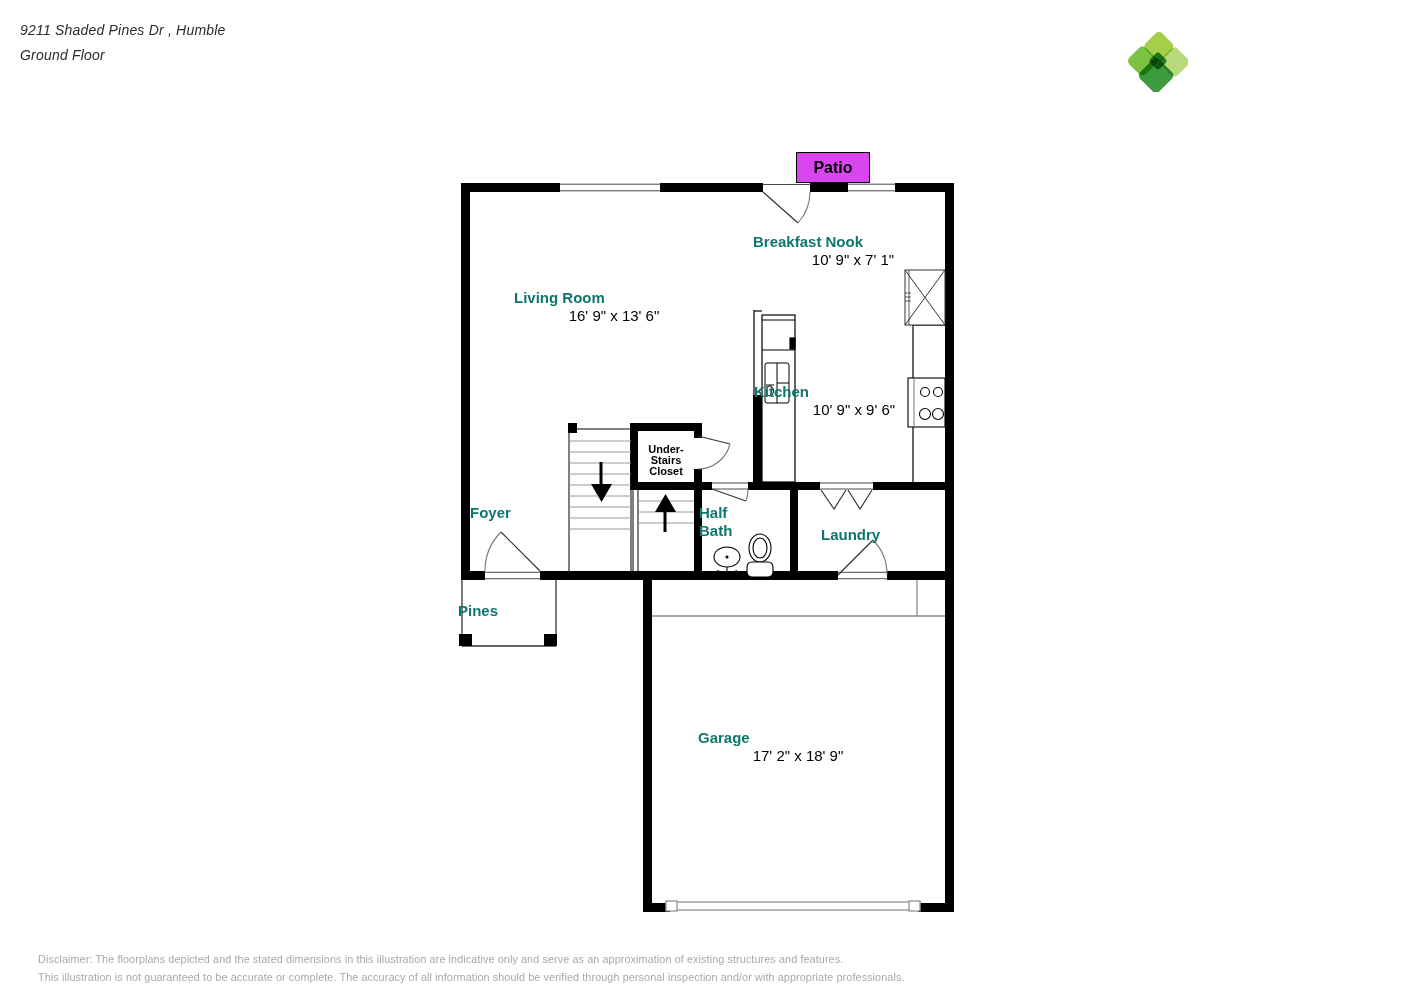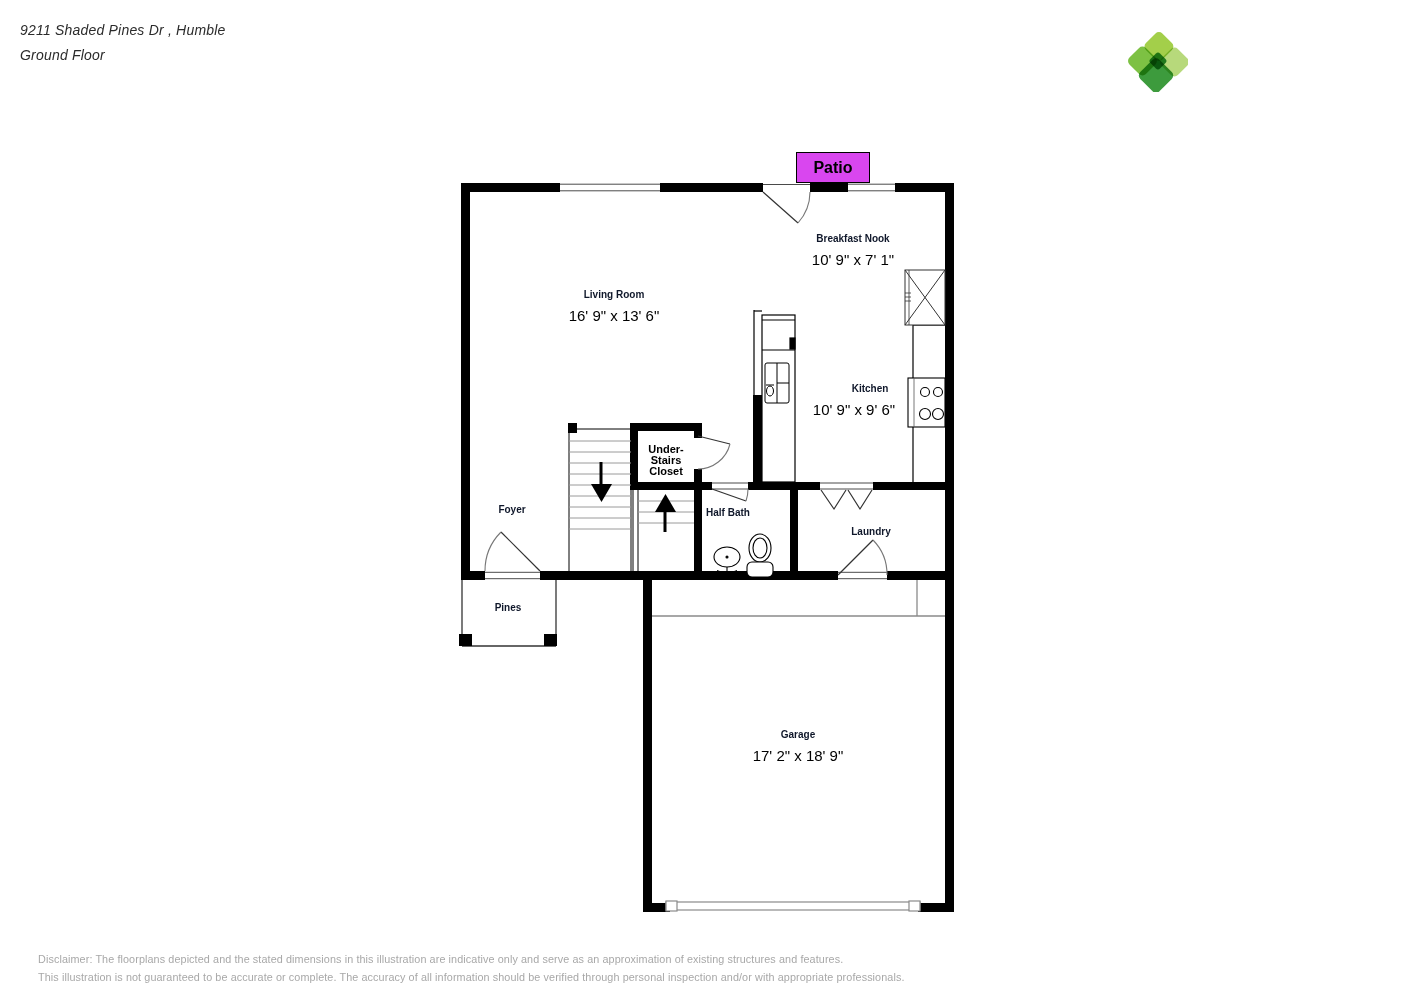--- a/index.html
+++ b/index.html
@@ -8,21 +8,21 @@
   .abs{position:absolute;}
   
   .hdr-line{position:absolute;left:20px;font-size:14px;color:#2b2b2b;letter-spacing:.2px;font-style:italic;}
   
   .logo{position:absolute;left:1126px;top:30px;display:flex;align-items:center;gap:9px;}
   .logo-words{font-weight:bold;font-size:28px;letter-spacing:-0.6px;white-space:nowrap;}
   .logo-dark{color:#3f3f41;}
   .logo-green{color:#85c342;}
   .logo-tm{font-size:9px;color:#9a9a9a;vertical-align:14px;font-weight:normal;}
   
-  .room-name{position:absolute;text-align:center;font-weight:bold;font-size:10px;color:#0f172a;}
+  .room-name{position:absolute;font-weight:bold;font-size:15px;color:#0f766e;}
   .room-dims{position:absolute;text-align:center;font-size:15px;color:#000;}
   .patio-box{position:absolute;left:748px;top:152px;width:72px;height:29px;background:#d946ef;
              border:1.4px solid #000;display:flex;align-items:center;justify-content:center;
              font-weight:bold;font-size:16px;margin-left:48px;}
   .closet-label{position:absolute;left:633px;top:444px;width:66px;text-align:center;
                 font-weight:bold;font-size:11px;line-height:11px;color:#000;}
   .two-line{line-height:18px;}
   
   .disc{position:absolute;left:38px;font-size:10.8px;color:#a8a8a8;letter-spacing:.1px;}
 </style>

